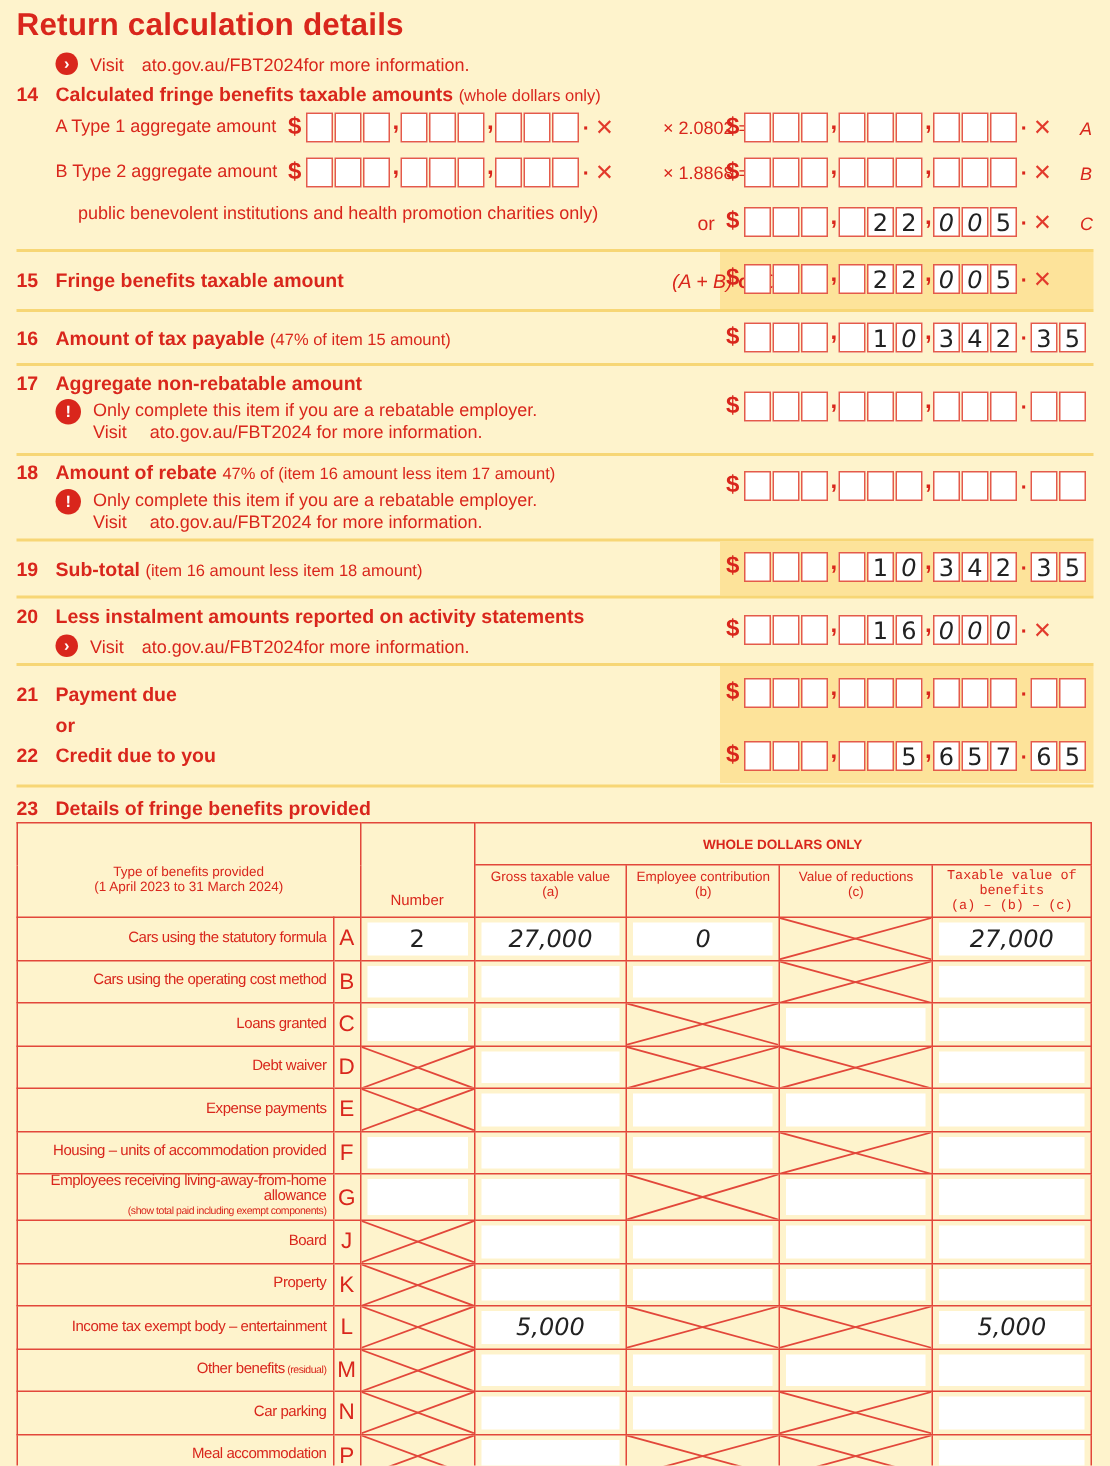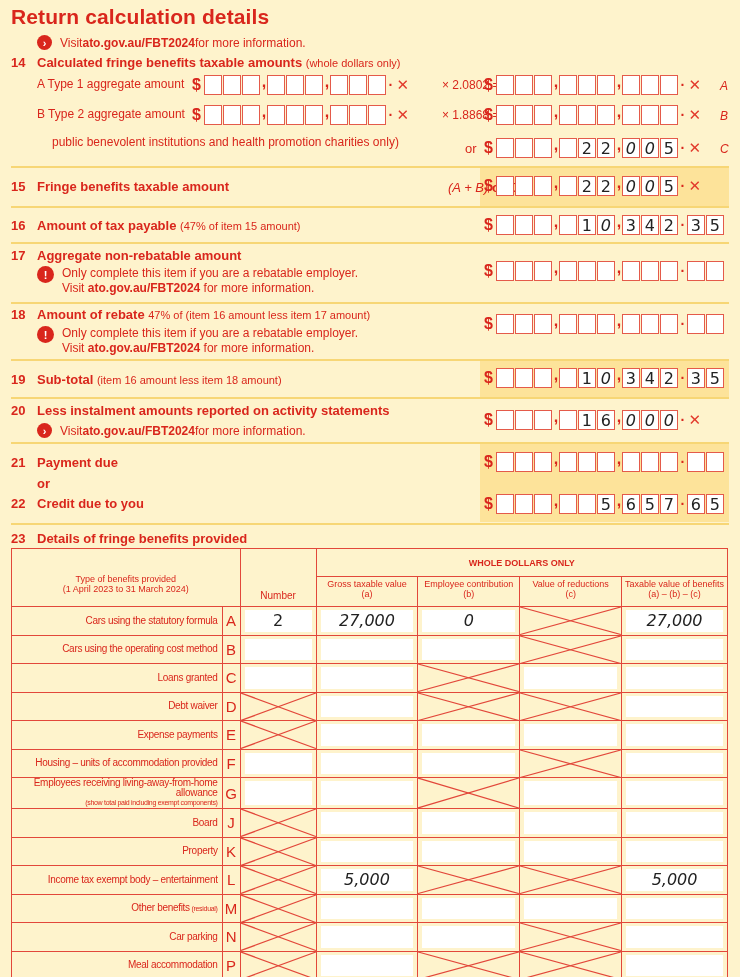--- a/index.html
+++ b/index.html
@@ -1,21 +1,21 @@
 <!DOCTYPE html>
 <html><head>
 <meta charset="utf-8">
 <style>
   * { box-sizing: border-box; margin: 0; padding: 0; }
   html, body { width: 740px; height: 977px; overflow: hidden; }
   body { background: #fef3cc; font-family: "Liberation Sans", sans-serif; color: #d9261c; position: relative; }
   .abs { position: absolute; }
   .title { left: 11px; top: 5px; font-size: 21px; font-weight: bold; color: #d9261c; letter-spacing: 0.1px; }
   .info { font-size: 12px; color: #d9261c; display: flex; align-items: center; }
-  .info b { font-weight: bold; }
+  .info b { font-weight: normal; margin-left: 12px; }
   .circ { width: 15px; height: 15px; border-radius: 50%; background: #d9261c; color: #fff; display: inline-flex; align-items: center; justify-content: center; font-size: 11px; font-weight: bold; margin-right: 8px; flex: none; }
   .itemnum { font-size: 13px; font-weight: bold; color: #d9261c; }
   .itemtitle { font-size: 13px; font-weight: bold; color: #d9261c; }
   .itemtitle small { font-size: 11px; font-weight: normal; }
   .sub { font-size: 12px; color: #d9261c; }
   .hline { height: 2px; background: #f7d675; left: 11px; width: 718px; }
   .hl { background: #fde39a; }
   .amount { display: flex; align-items: flex-end; height: 20px; }
   .dollar { font-size: 16px; font-weight: bold; color: #d9261c; margin-right: 3px; line-height: 20px; }
   .box { width: 18px; height: 20px; background: #fff; border: 1px solid #e45a4a; margin-right: 1px; font-family: "DejaVu Sans", sans-serif; font-size: 16px; color: #222; display: flex; align-items: center; justify-content: center; }
@@ -376,21 +376,21 @@
           <div>(a)</div>
         </th>
       <th class="th" style="vertical-align:top; padding-top:2px;">
           <div>Employee contribution</div>
           <div>(b)</div>
         </th>
       <th class="th" style="vertical-align:top; padding-top:2px;">
           <div>Value of reductions</div>
           <div>(c)</div>
         </th>
-      <th class="th" style="vertical-align:top; padding-top:2px;">
+      <th class="th" style="vertical-align:top; padding-top:2px;font-family:Liberation Mono, monospace;">
           <div>Taxable value of benefits</div>
           <div>(a) – (b) – (c)</div>
         </th>
     </tr>
   </thead>
   <tbody id="fb-body">
       <tr>
         <td class="lbl"><span>Cars using the statutory formula</span></td>
         <td class="let">A</td>
         <td class="cell">

